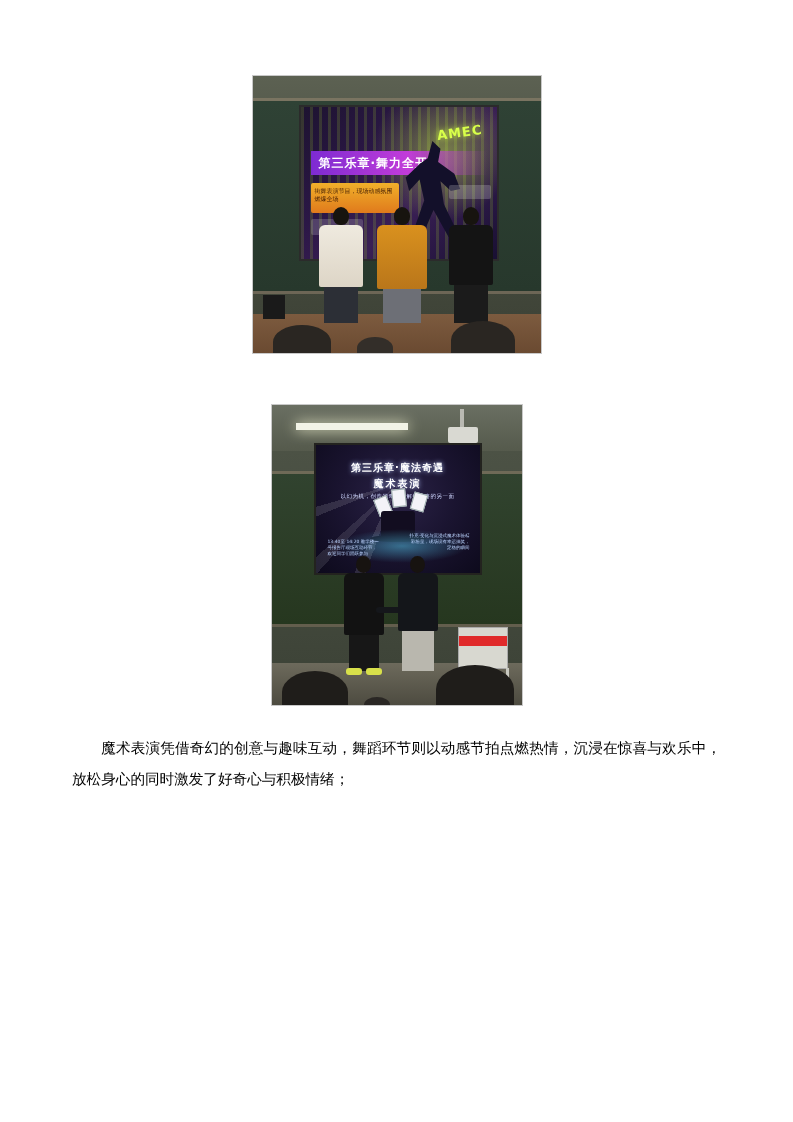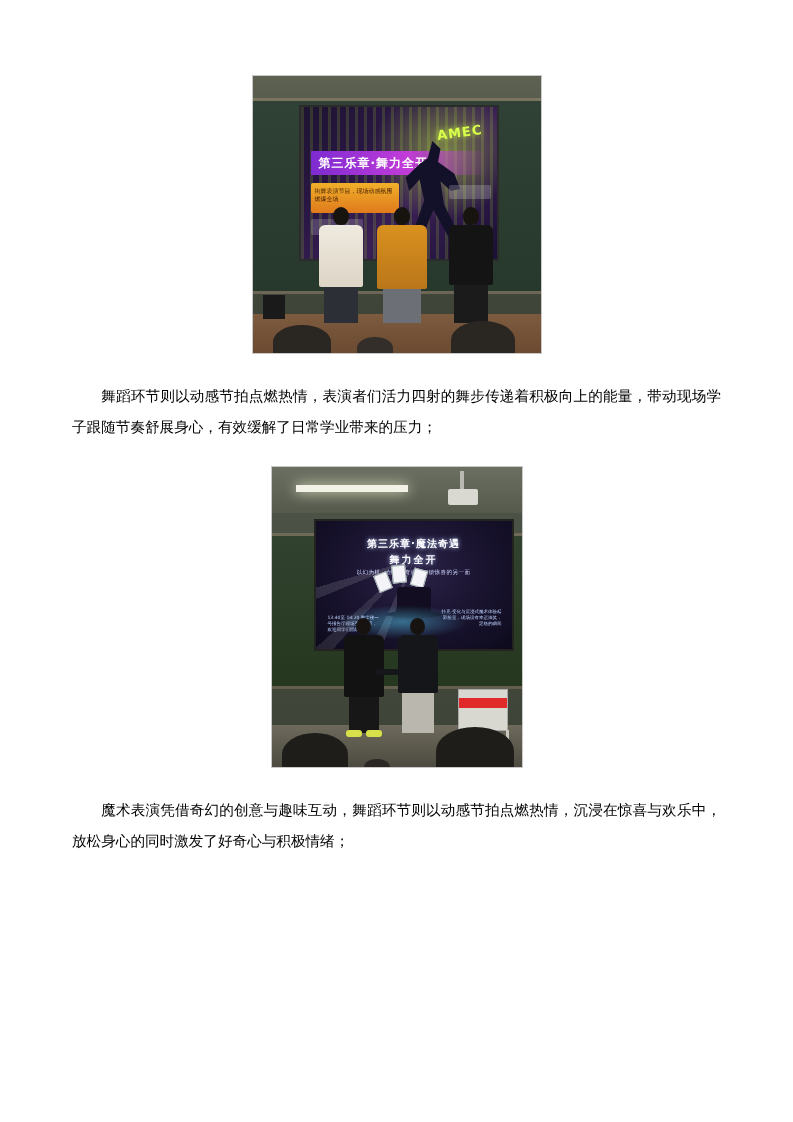--- a/index.html
+++ b/index.html
@@ -166,21 +166,21 @@
   .p2-wall {
     position: absolute; left: 0; top: 46px; width: 100%; height: 212px;
     background: linear-gradient(180deg,#4c5245 0%, #3e4438 100%);
   }
   .p2-board {
     position: absolute; left: 0; top: 66px; width: 100%; height: 150px;
     background: linear-gradient(180deg,#31432f,#26371f);
     border-top: 3px solid #6f6a57; border-bottom: 3px solid #635e4d;
   }
   .p2-screen {
-    position: absolute; left: 44px; top: 54px; width: 196px; height: 128px;
+    position: absolute; left: 44px; top: 40px; width: 164px; height: 128px;
     background: radial-gradient(ellipse at 50% 40%, #2a2246 0%, #1a1430 50%, #0d0a1c 100%);
     box-shadow: 0 0 0 2px #23231f;
     overflow: hidden;
   }
   .p2-rays {
     position: absolute; left: 0; top: 0; width: 100%; height: 100%;
     background:
       conic-gradient(from 200deg at 50% 30%, rgba(255,255,255,.12) 0 6deg, rgba(255,255,255,0) 6deg 22deg,
                      rgba(255,255,255,.10) 22deg 28deg, rgba(255,255,255,0) 28deg 48deg,
                      rgba(255,255,255,.12) 48deg 54deg, rgba(255,255,255,0) 54deg 80deg);
@@ -297,36 +297,35 @@
       </div>
 
       <div class="audience aud1"></div>
       <div class="audience aud2"></div>
       <div class="audience aud3"></div>
     </div>
   </div>
 
   <div class="gap-a"></div>
 
-  <p class="para">舞蹈环节则以动感节拍点燃热情，表演者们活力四射的舞步传递着积极向上的能量，带动现场学子跟随节奏舒展身心，有效缓解了日常学业带来的压力；</p>
 
   <div class="gap-b"></div>
 
   <div class="figure-block">
     <div class="photo2">
       <div class="p2-ceil"></div>
       <div class="p2-light"></div>
       <div class="p2-proj"></div>
       <div class="p2-wall"></div>
       <div class="p2-board"></div>
 
       <div class="p2-screen">
         <div class="p2-rays"></div>
         <div class="p2-t1">第三乐章·魔法奇遇</div>
-        <div class="p2-t2">舞力全开</div>
+        <div class="p2-t2">魔术表演</div>
         <div class="p2-t3">以幻为机，创造的奇迹，解锁惊喜的另一面</div>
         <div class="p2-card c1"></div>
         <div class="p2-card c2"></div>
         <div class="p2-card c3"></div>
         <div class="p2-hat"></div>
         <div class="p2-sparkle"></div>
         <div class="p2-note n1">13:40至 14:20 教学楼一号报告厅现场互动环节，欢迎同学们踊跃参与</div>
         <div class="p2-note n2">扑克·变化与沉浸式魔术体验精彩纷呈，现场设有幸运抽奖，定格的瞬间</div>
       </div>
 

